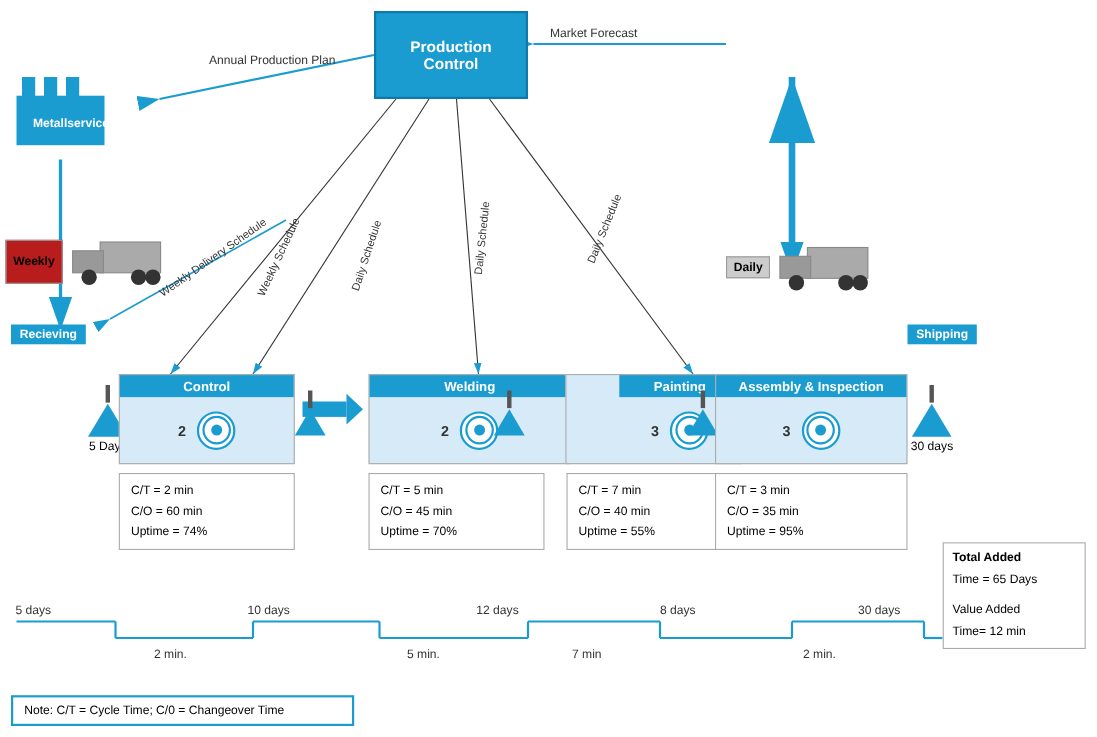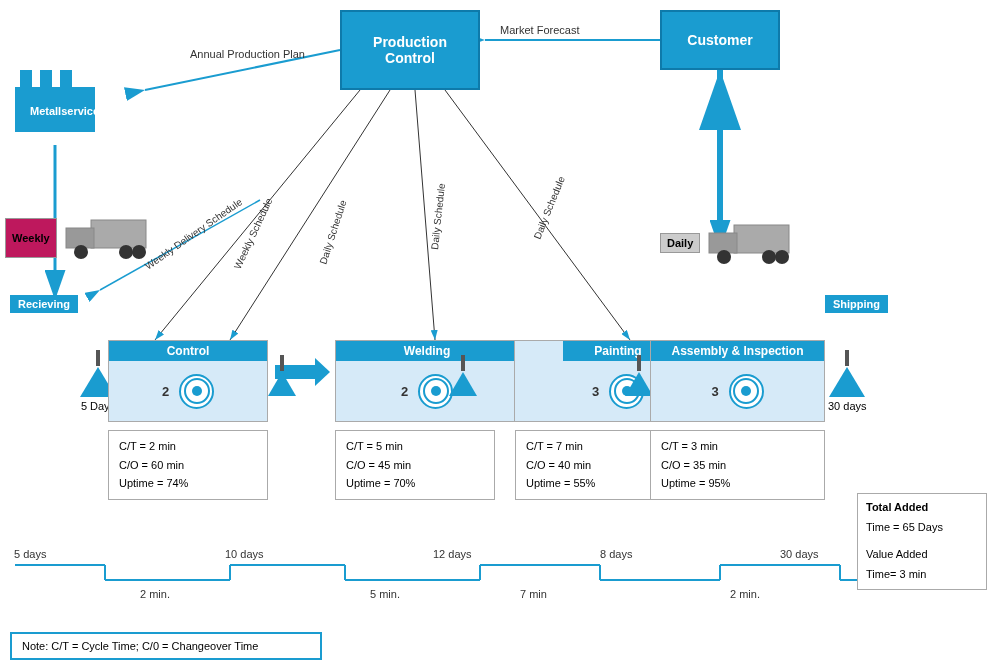--- a/index.html
+++ b/index.html
@@ -203,39 +203,36 @@
     <text x="370" y="598" font-size="11" fill="#333" font-family="Arial">5 min.</text>
     <text x="520" y="598" font-size="11" fill="#333" font-family="Arial">7 min</text>
     <text x="730" y="598" font-size="11" fill="#333" font-family="Arial">2 min.</text>
   </svg>
 
   <div class="prod-control">
     <span style="white-space:pre-line; text-align:center; font-size:14px; font-weight:bold; color:#fff;">Production
 Control</span>
   </div>
 
-  <div class="customer">
-    <span>Customer</span>
-  </div>
 
   <div style="position:absolute; left:10px; top:65px;">
     
     <svg width="90" height="80" xmlns="http://www.w3.org/2000/svg">
 
       <rect x="10" y="5" width="12" height="20" fill="#1a9cd0"></rect>
       <rect x="30" y="5" width="12" height="20" fill="#1a9cd0"></rect>
       <rect x="50" y="5" width="12" height="20" fill="#1a9cd0"></rect>
 
       <rect x="5" y="22" width="80" height="45" fill="#1a9cd0"></rect>
       <text x="20" y="50" font-size="11" fill="#fff" font-family="Arial" font-weight="bold">Metallservice</text>
     </svg>
   </div>
 
   <div style="position:absolute; left:5px; top:215px; display:flex; align-items:center;">
-    <div style="background:#be185d; border:1px solid #999; padding:13px 6px; font-size:11px; font-weight:bold; margin-right:4px;">Weekly</div>
+    <div style="background:#b91c1c; border:1px solid #999; padding:13px 6px; font-size:11px; font-weight:bold; margin-right:4px;">Weekly</div>
 
     <svg width="90" height="45" xmlns="http://www.w3.org/2000/svg">
       <rect x="30" y="5" width="55" height="28" fill="#aaa" stroke="#888"></rect>
       <rect x="5" y="13" width="28" height="20" fill="#999" stroke="#888"></rect>
       <circle cx="20" cy="37" r="7" fill="#333"></circle>
       <circle cx="65" cy="37" r="7" fill="#333"></circle>
       <circle cx="78" cy="37" r="7" fill="#333"></circle>
     </svg>
   </div>
 
@@ -359,20 +356,20 @@
     <div>C/T = 3 min</div>
     <div>C/O = 35 min</div>
     <div>Uptime = 95%</div>
   </div>
 
   <div class="totals-box" style="right:10px; bottom:80px; width:130px;">
     <div style="font-weight:bold;">Total Added</div>
     <div>Time = 65 Days</div>
     <div style="height:8px;"></div>
     <div>Value Added</div>
-    <div>Time= 3 min</div>
+    <div>Time= 12 min</div>
   </div>
 
   <div class="note-box" style="left:10px; bottom:10px; width:312px;">
     <span>Note: C/T = Cycle Time; C/0 = Changeover Time</span>
   </div>
 
 </div>
 
 </body></html>

